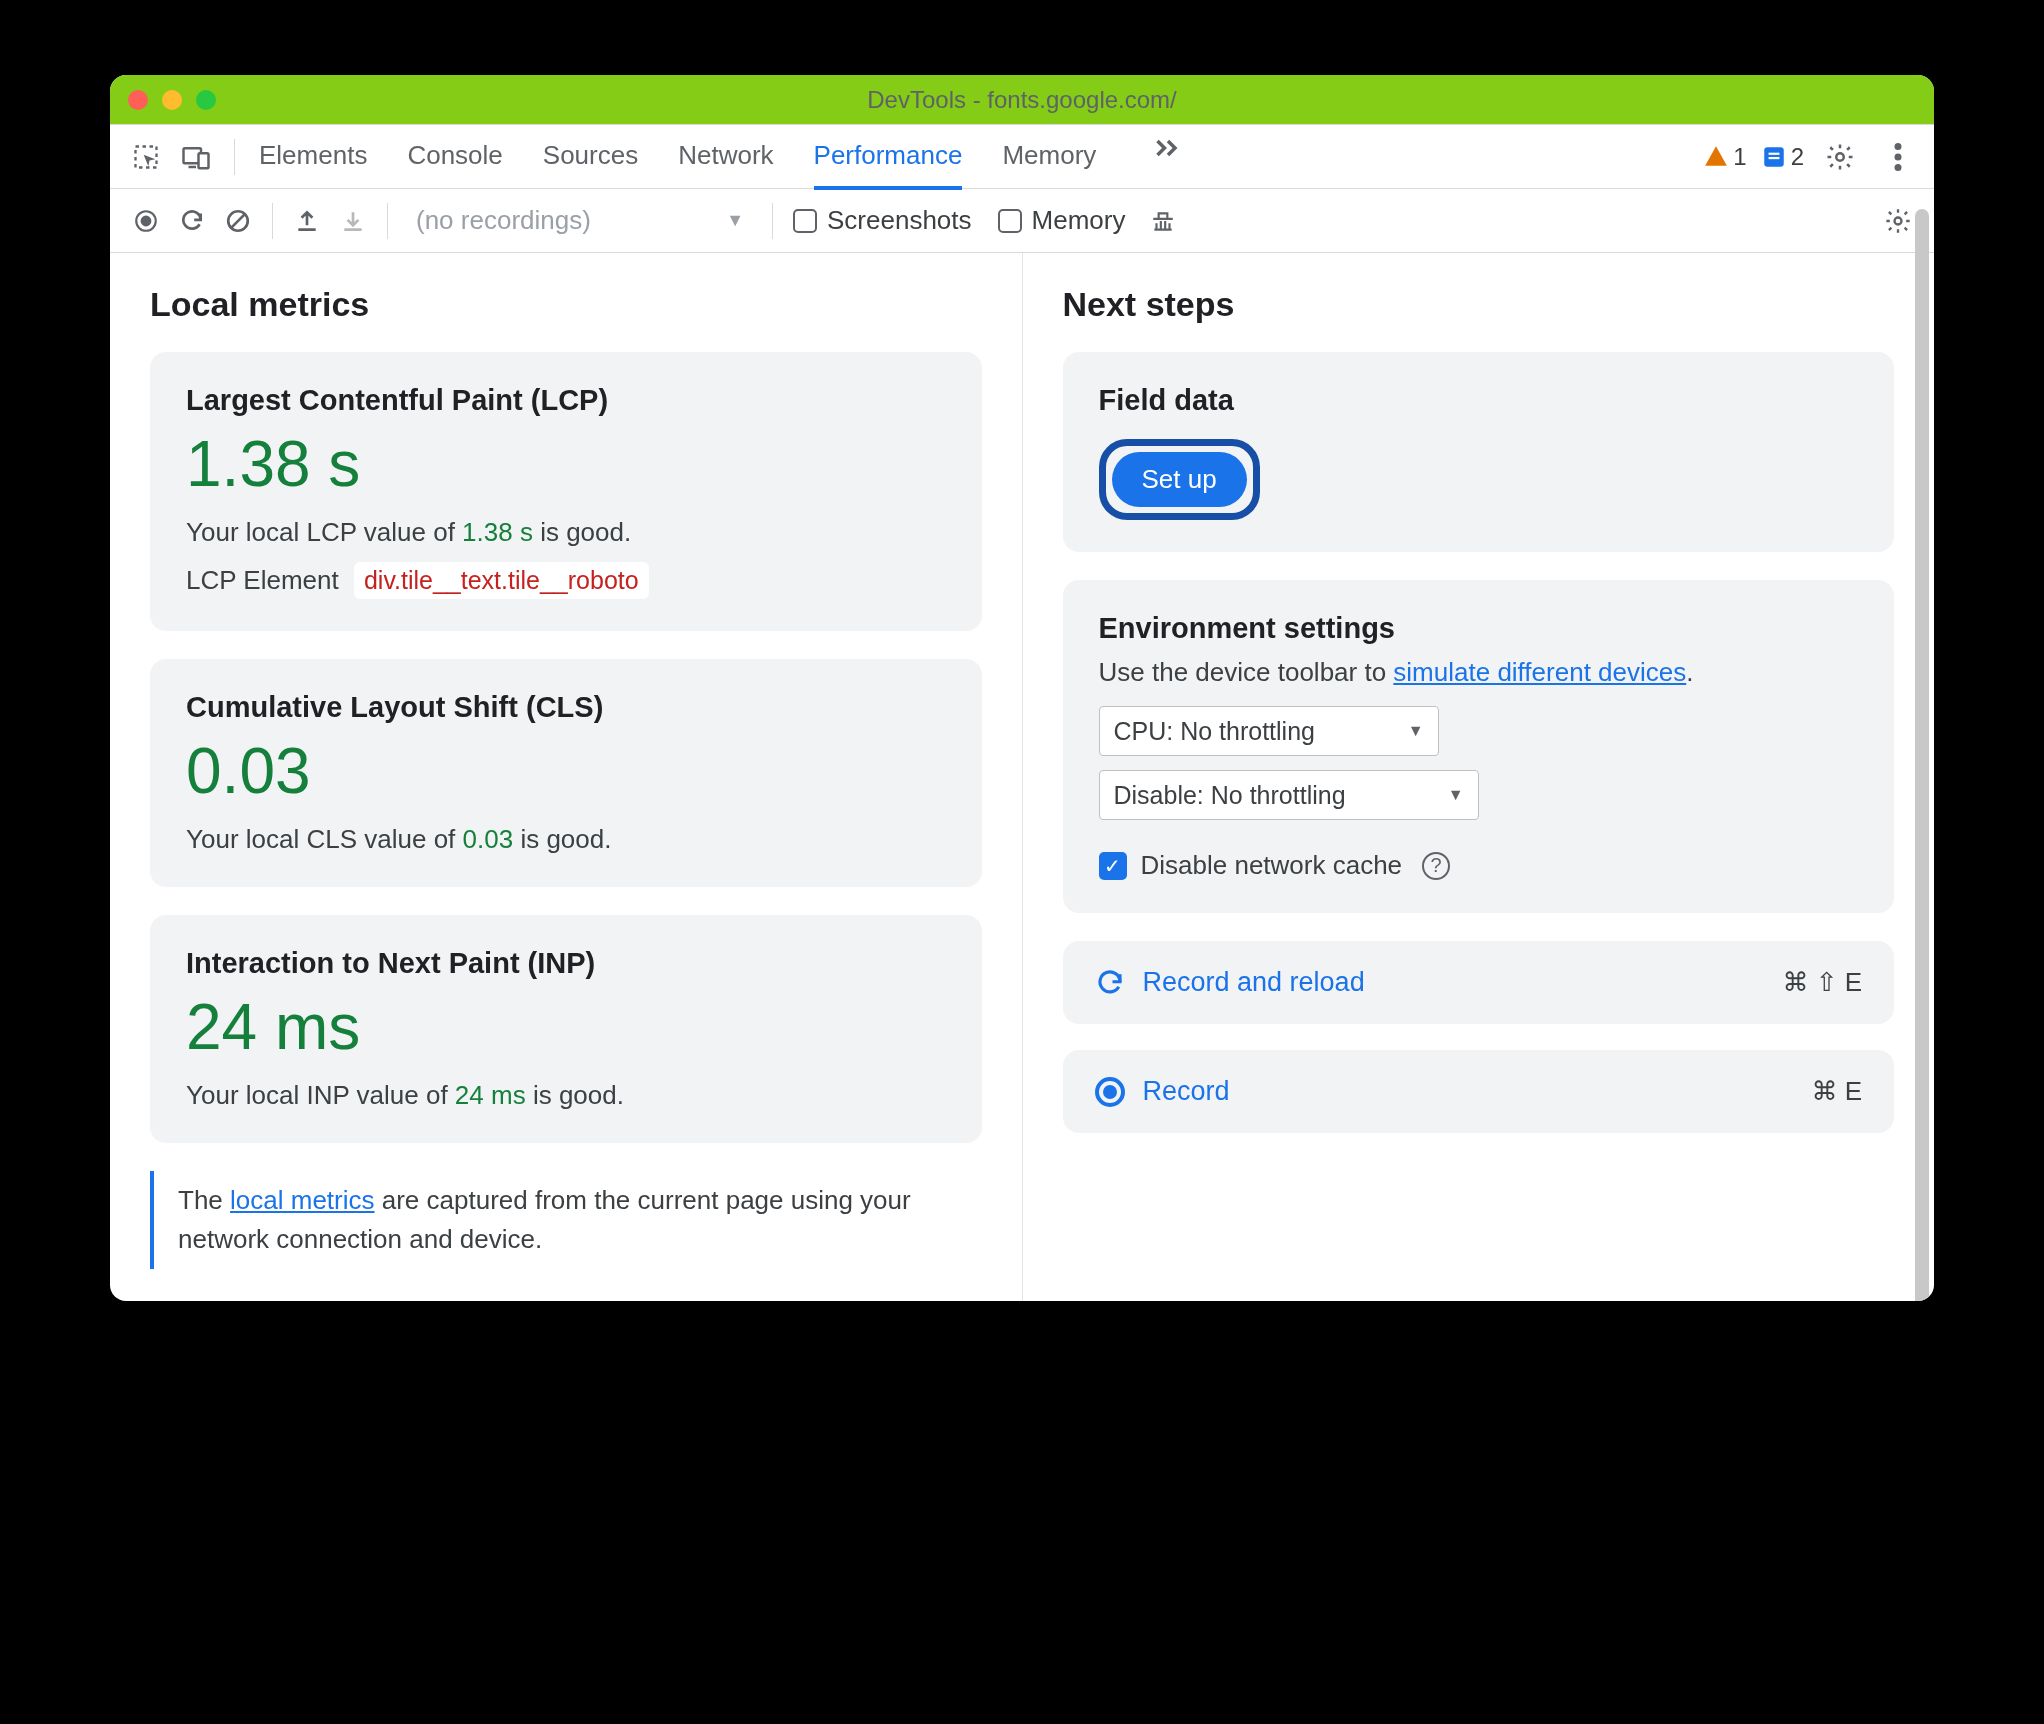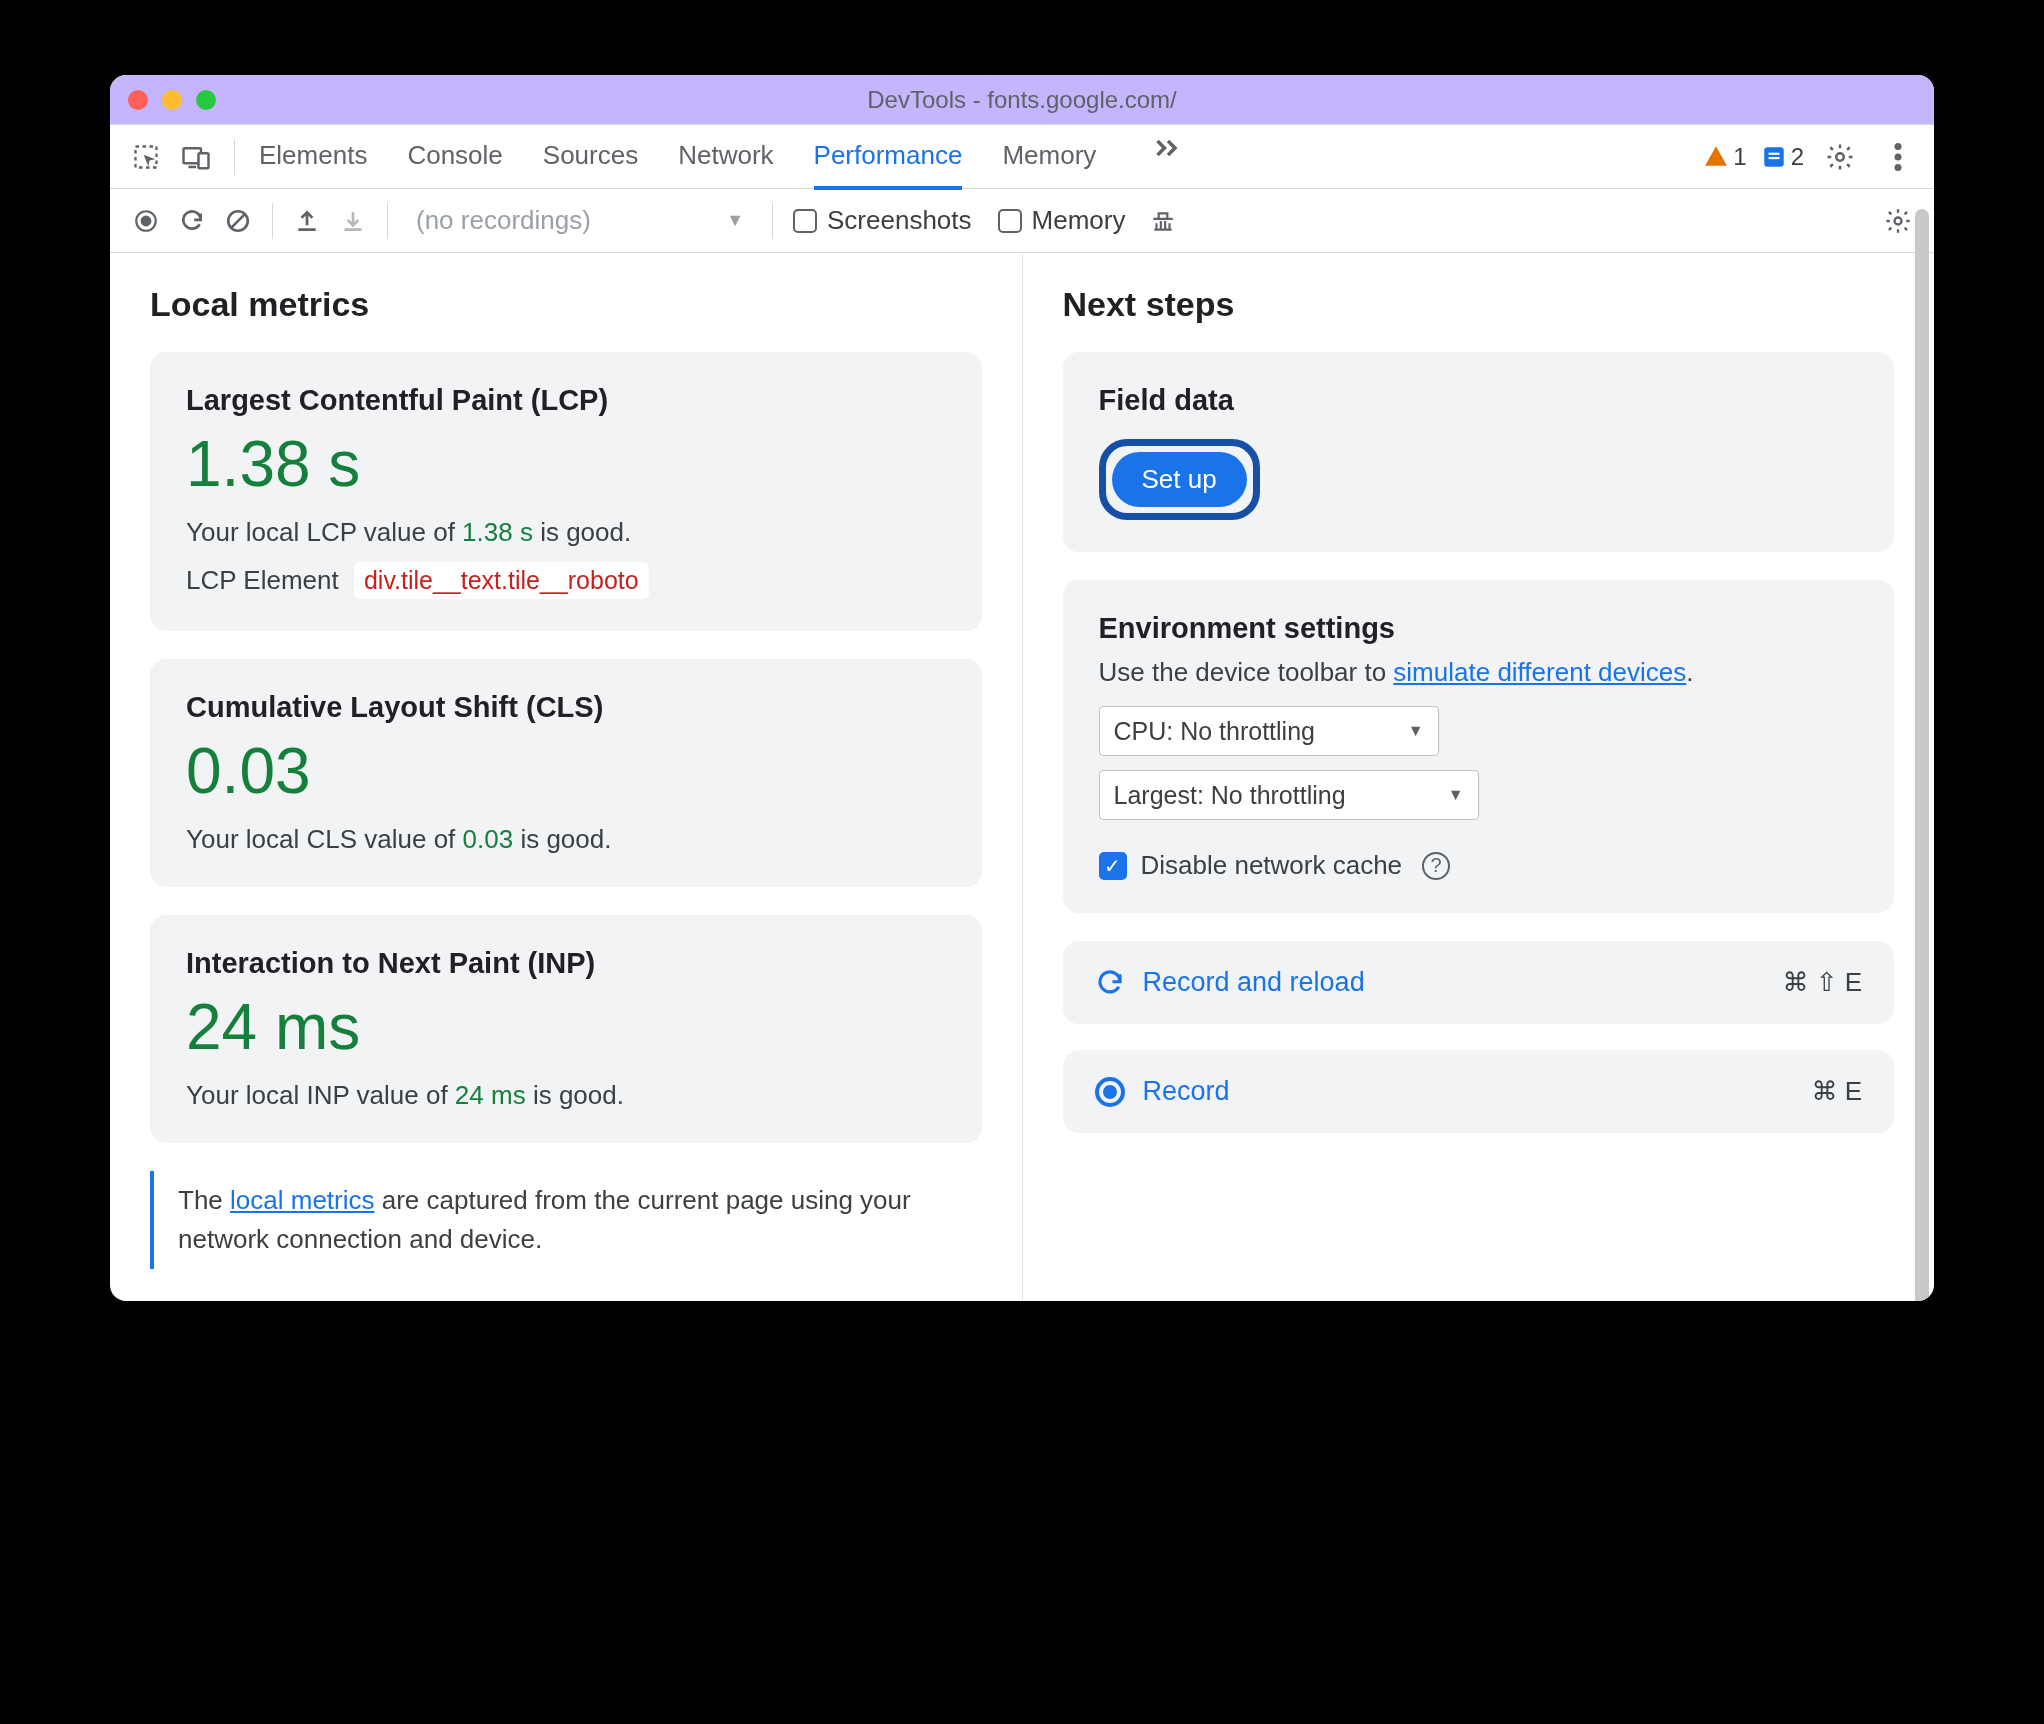--- a/index.html
+++ b/index.html
@@ -1,18 +1,18 @@
 <!DOCTYPE html>
 <html><head>
 <meta charset="utf-8">
 <style>
   * { box-sizing: border-box; margin: 0; padding: 0; }
   body { background: #000; font-family: -apple-system, BlinkMacSystemFont, "Segoe UI", Helvetica, Arial, sans-serif; width: 2044px; height: 1724px; display:flex; align-items:flex-start; justify-content:center; padding:75px 110px; }
   .window { width: 1824px; background: #fff; border-radius: 16px; box-shadow: 0 30px 60px rgba(0,0,0,0.5); overflow:hidden; }
-  .titlebar { height: 50px; display:flex; align-items:center; padding: 0 18px; position:relative; border-bottom:1px solid #d9d9d9; background:#c4b5fd;}
+  .titlebar { height: 50px; display:flex; align-items:center; padding: 0 18px; position:relative; border-bottom:1px solid #d9d9d9; background:#84cc16;}
   .stoplight { display:flex; gap:14px; }
   .sl { width:20px; height:20px; border-radius:50%; }
   .sl.r{background:#ff5f57;} .sl.y{background:#febc2e;} .sl.g{background:#28c840;}
   .titlebar-title { position:absolute; left:0; right:0; text-align:center; font-size:24px; color:#5f6368; font-weight:500; pointer-events:none;}
   .tabstrip { display:flex; align-items:center; height:64px; border-bottom:1px solid #d9d9d9; padding:0 14px; gap:0; }
   .ts-left { display:flex; align-items:center; gap:6px; padding-right:10px;}
   .ts-div { width:1px; height:36px; background:#d9d9d9; margin:0 6px;}
   .ts-ico-btn { width:44px; height:44px; display:flex; align-items:center; justify-content:center; color:#5f6368; }
   .tabs { display:flex; gap:40px; padding-left:18px;text-align:center; }
   .tab { font-size:26px; color:#5f6368; height:64px; display:flex; align-items:center; border-bottom:4px solid transparent; margin-bottom:-2px; cursor:pointer;}
@@ -249,21 +249,21 @@
       <div class="card">
         <div class="ct">Environment settings</div>
         <div class="sub">
           <span>Use the device toolbar to </span><a href="#" class="link">simulate different devices</a><span>.</span>
         </div>
         <div class="select-row">
           <span>CPU: No throttling</span>
           <span class="tri">▼</span>
         </div>
         <div class="select-row" style="width:380px;">
-          <span>Largest: No throttling</span>
+          <span>Disable: No throttling</span>
           <span class="tri">▼</span>
         </div>
         <div class="chk-row">
           <span class="chk-on">✓</span>
           <span>Disable network cache</span>
           <span class="help-circ">?</span>
         </div>
       </div>
 
       <div class="action-card">

